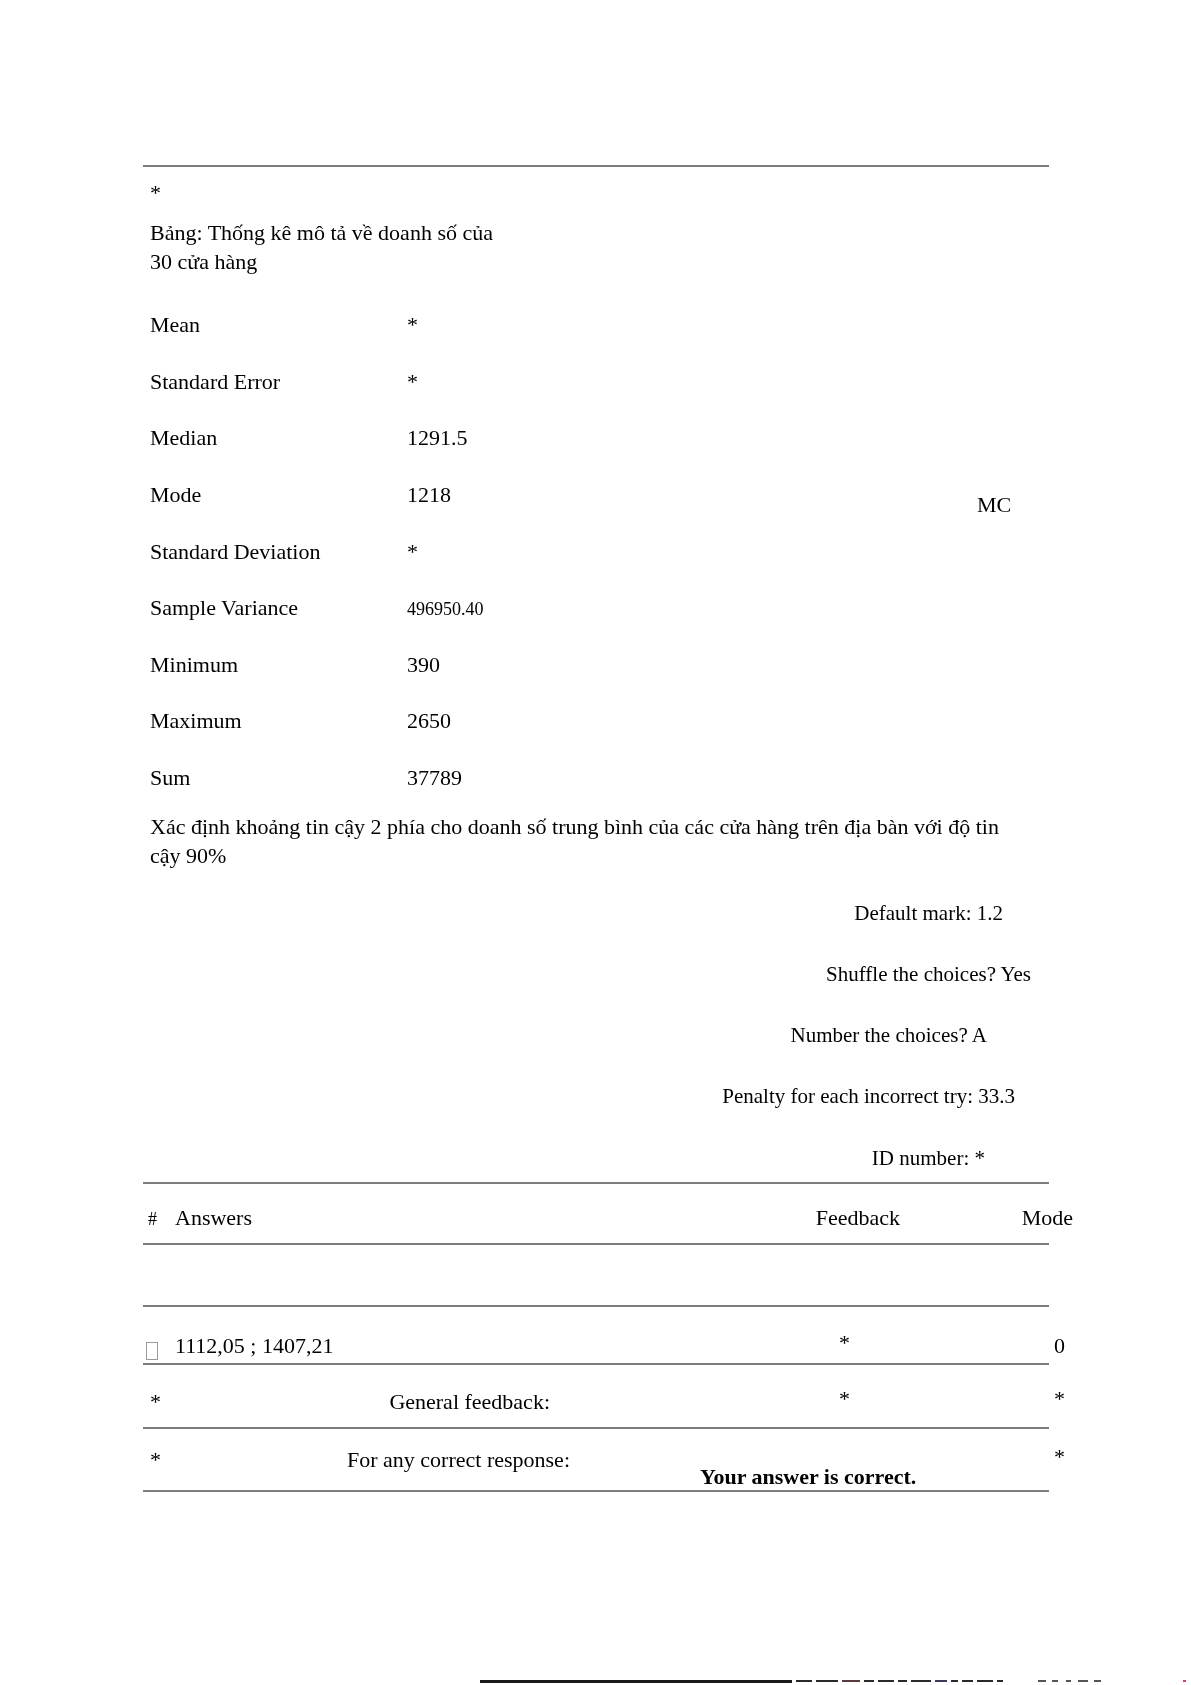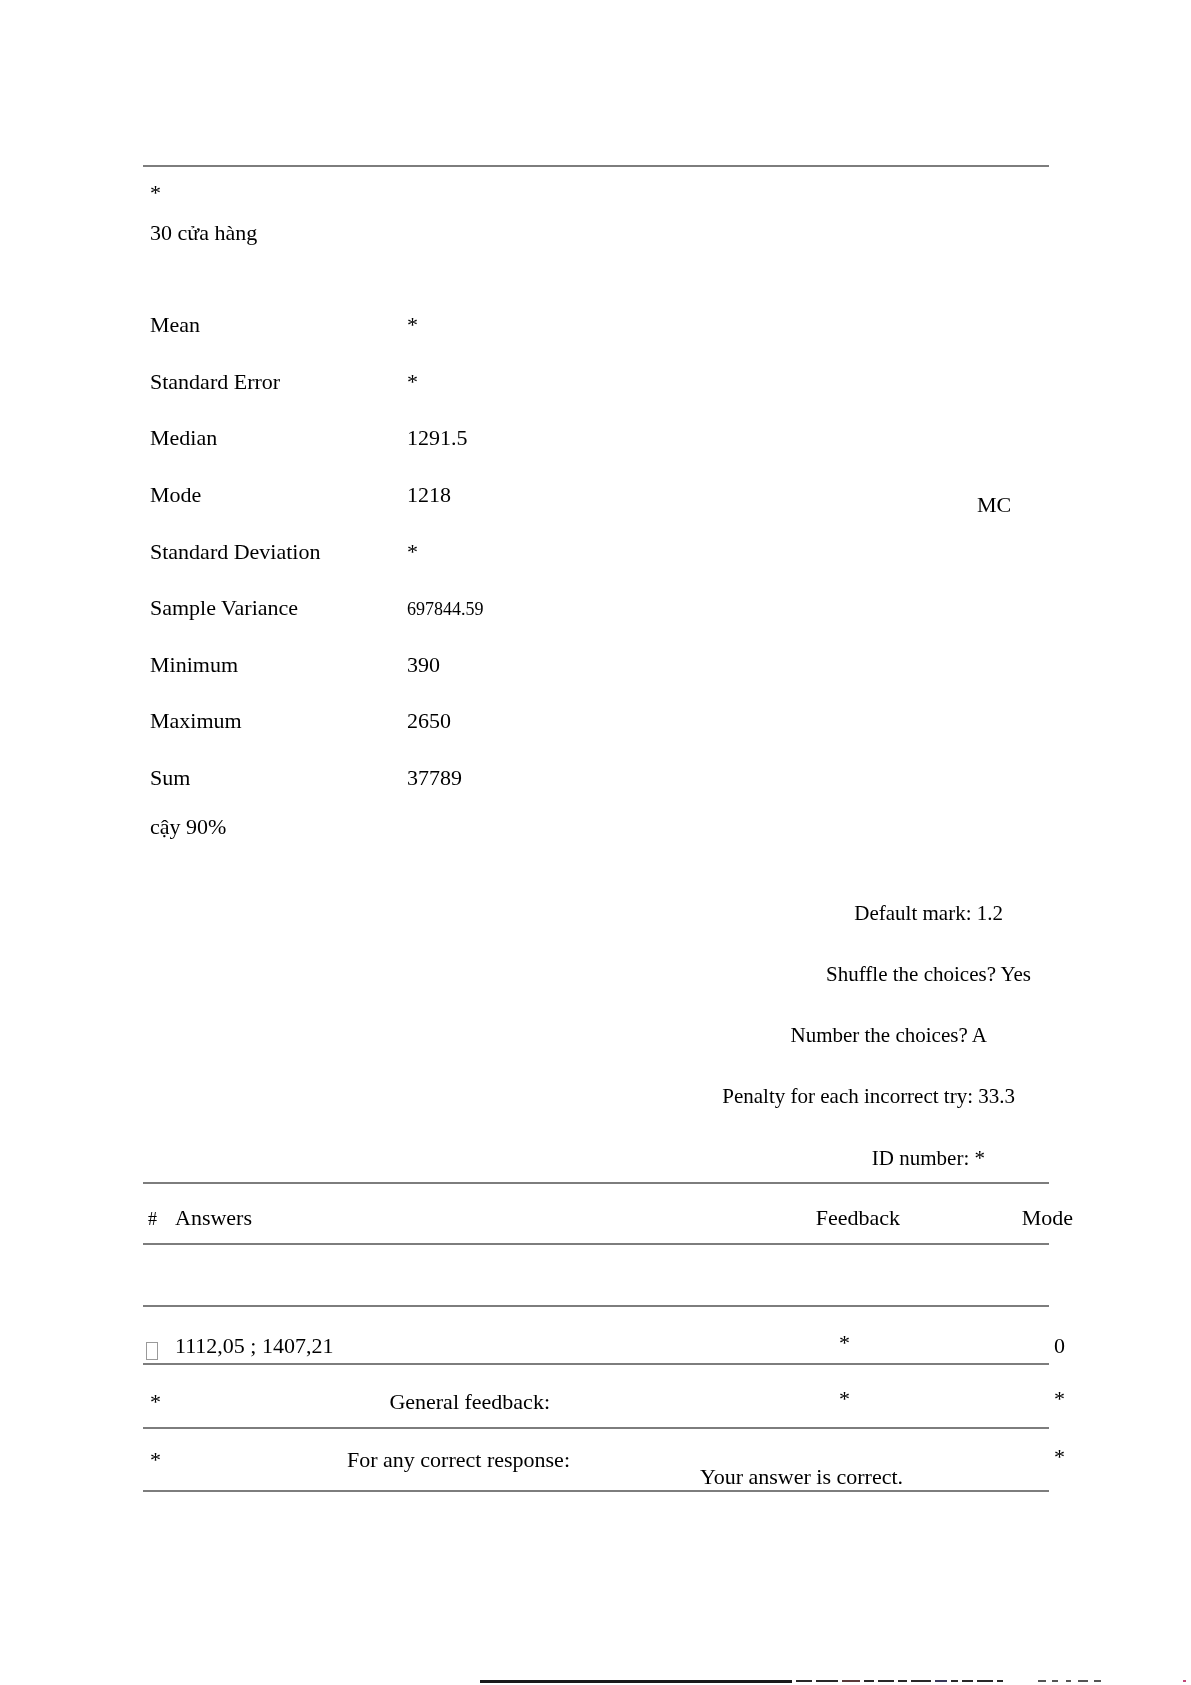--- a/index.html
+++ b/index.html
@@ -39,20 +39,21 @@
 </head>
 <body>
 
 <div id="page">
 
   <div class="rule" style="top:165px;"></div>
 
   <div class="abs t22" style="left:150px; top:180px;">*</div>
 
   <div class="abs" style="left:150px; top:218px;">
+    <div class="qtext">Bảng: Thống kê mô tả về doanh số của</div>
     <div class="qtext">30 cửa hàng</div>
   </div>
 
   <div class="abs t22" style="left:977px; top:492px;">MC</div>
 
   <div>
     <div class="abs t22" style="top:312px; left:0; right:0;">
       <span class="srow-label">Mean</span>
       <span class="srow-value">*</span>
     </div>
@@ -67,37 +68,38 @@
     <div class="abs t22" style="top:482px; left:0; right:0;">
       <span class="srow-label">Mode</span>
       <span class="srow-value">1218</span>
     </div>
     <div class="abs t22" style="top:539px; left:0; right:0;">
       <span class="srow-label">Standard Deviation</span>
       <span class="srow-value">*</span>
     </div>
     <div class="abs t22" style="top:595px; left:0; right:0;">
       <span class="srow-label">Sample Variance</span>
-      <span class="srow-value t18" style="top:3px;">697844.59</span>
+      <span class="srow-value t18" style="top:3px;">496950.40</span>
     </div>
     <div class="abs t22" style="top:652px; left:0; right:0;">
       <span class="srow-label">Minimum</span>
       <span class="srow-value">390</span>
     </div>
     <div class="abs t22" style="top:708px; left:0; right:0;">
       <span class="srow-label">Maximum</span>
       <span class="srow-value">2650</span>
     </div>
     <div class="abs t22" style="top:765px; left:0; right:0;">
       <span class="srow-label">Sum</span>
       <span class="srow-value">37789</span>
     </div>
   </div>
 
   <div class="abs" style="left:150px; top:812px; width:920px;">
+    <div class="qtext">Xác định khoảng tin cậy 2 phía cho doanh số trung bình của các cửa hàng trên địa bàn với độ tin</div>
     <div class="qtext">cậy 90%</div>
   </div>
 
   <div class="abs t21" style="top:901px; right:188px;text-align:center;">Default mark: 1.2</div>
   <div class="abs t21" style="top:962px; right:160px;">Shuffle the choices? Yes</div>
   <div class="abs t21" style="top:1023px; right:204px;">Number the choices? A</div>
   <div class="abs t21" style="top:1084px; right:176px;">Penalty for each incorrect try: 33.3</div>
   <div class="abs t21" style="top:1146px; right:206px;">ID number: *</div>
 
   <div class="rule" style="top:1182px;"></div>
@@ -124,21 +126,21 @@
   <div>
     <span class="abs t22" style="left:150px; top:1389px;">*</span>
     <span class="abs t22 center" style="left:330px; top:1389px; width:220px;font-family:Liberation Serif, serif;">General feedback:</span>
     <span class="abs t22 center" style="left:600px; top:1386px; width:250px;">*</span>
     <span class="abs t22 center" style="left:925px; top:1386px; width:140px;">*</span>
   </div>
 
   <div>
     <span class="abs t22" style="left:150px; top:1447px;">*</span>
     <span class="abs t22 center" style="left:310px; top:1447px; width:260px;">For any correct response:</span>
-    <span class="abs t22" style="left:700px; top:1464px;">Your answer is correct.</span>
+    <span class="abs t22" style="left:700px; top:1464px;font-weight:bold;">Your answer is correct.</span>
     <span class="abs t22 center" style="left:925px; top:1444px; width:140px;">*</span>
   </div>
 
   <div>
     <div class="fragment" style="left:480px; top:1680px; width:312px; height:3px; background:#1a1a1a;"></div>
     <div class="fragment" style="left:796px; top:1680px; width:16px;"></div>
     <div class="fragment" style="left:816px; top:1680px; width:22px;"></div>
     <div class="fragment" style="left:842px; top:1680px; width:18px; background:#5a3a3a;"></div>
     <div class="fragment" style="left:864px; top:1680px; width:10px;"></div>
     <div class="fragment" style="left:878px; top:1680px; width:16px;"></div>

